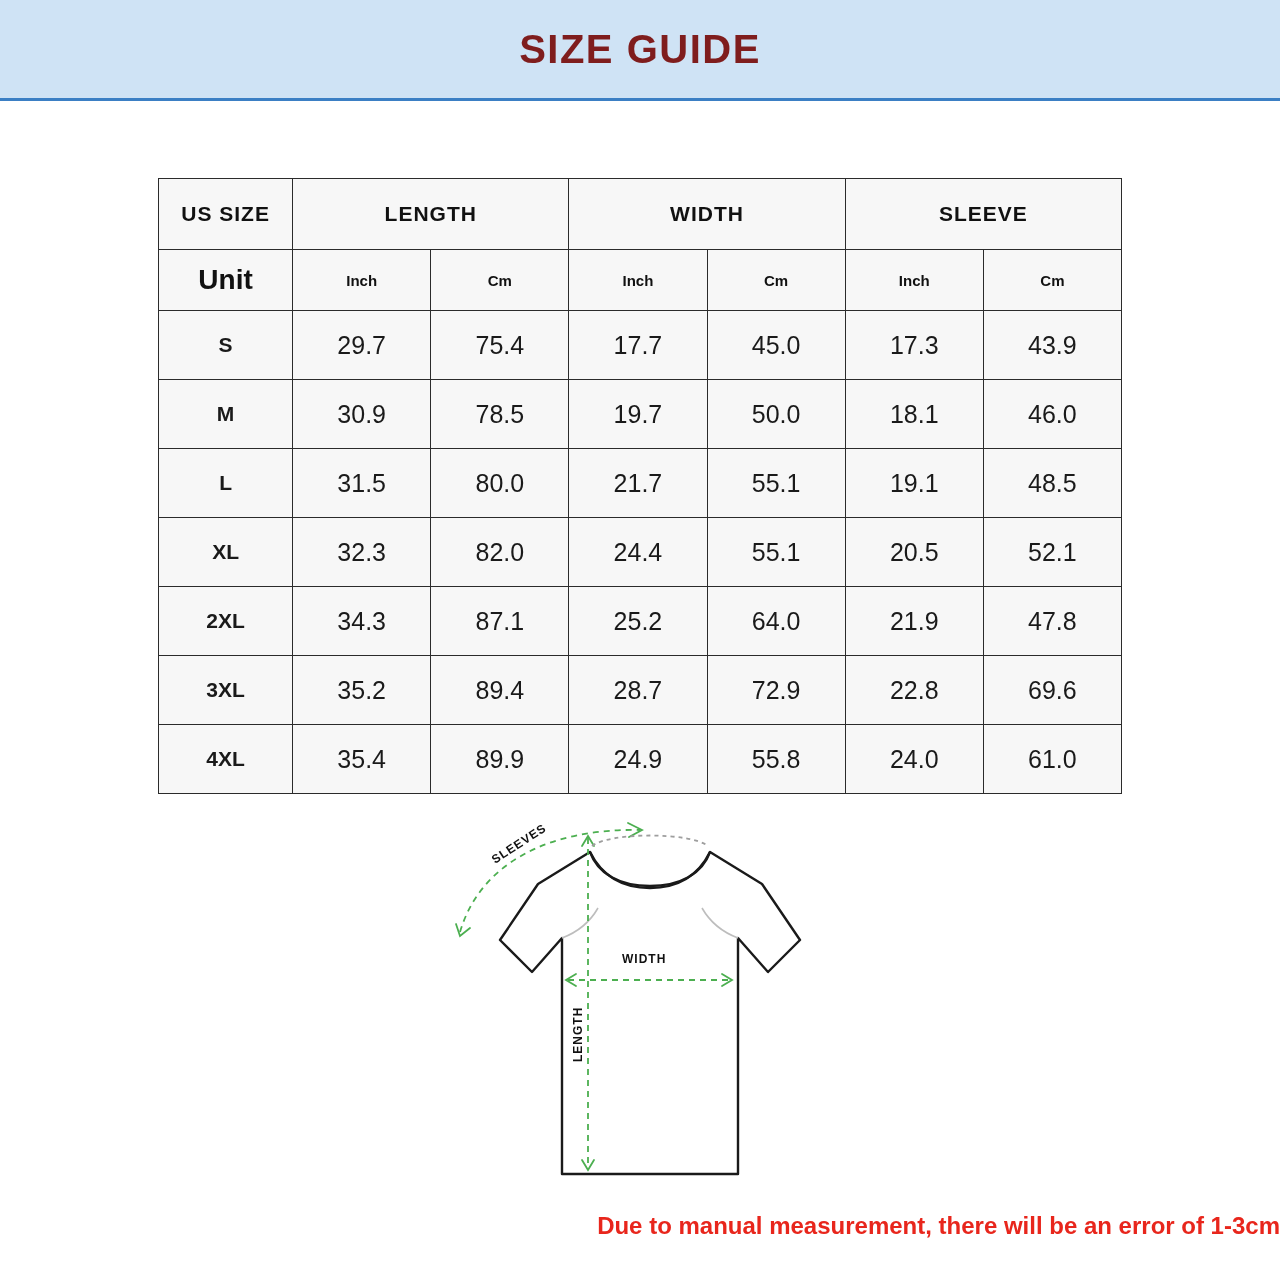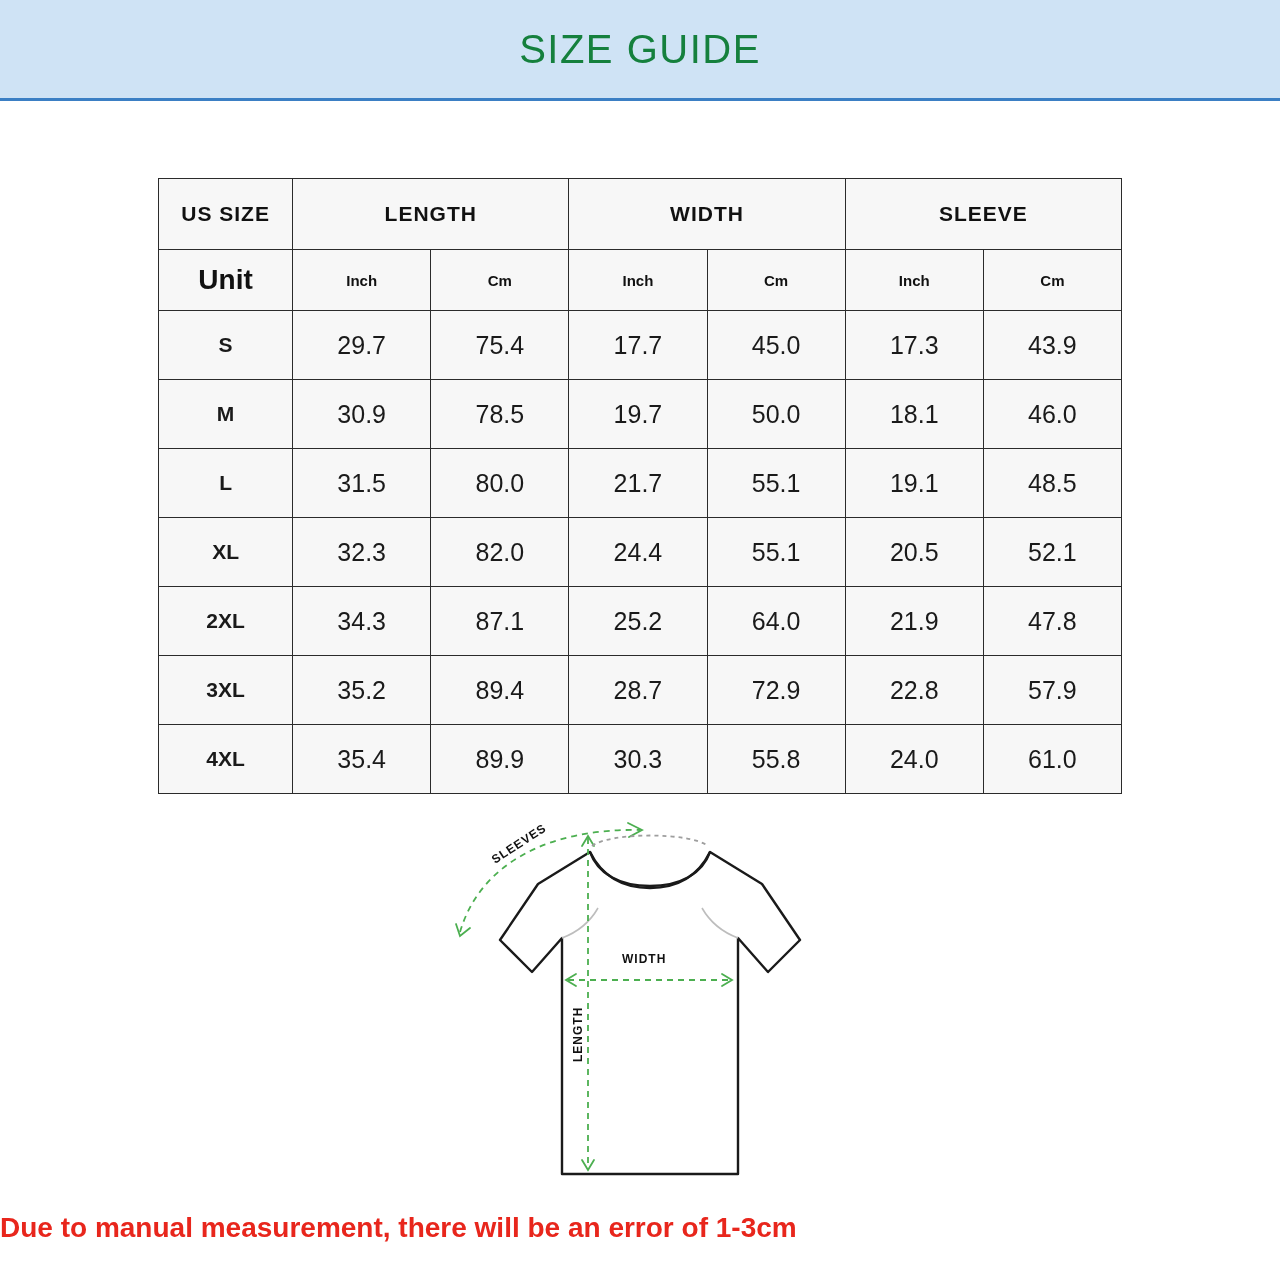--- a/index.html
+++ b/index.html
@@ -24,23 +24,23 @@
     width: 1280px;
     height: 98px;
     background: #cfe3f5;
     border-bottom: 3px solid #3b7fc4;
     display: flex;
     align-items: center;
     justify-content: center;
   }
   .header-title {
     font-size: 40px;
-    font-weight: normal;
+    font-weight: bold;
     letter-spacing: 1.5px;
-    color: #15803d;
+    color: #7f1d1d;
     font-family: "Liberation Sans", sans-serif;
   }
 
   
   .table-wrap {
     position: absolute;
     left: 158px;
     top: 130px;
     width: 964px;
   }
@@ -94,23 +94,23 @@
     height: 390px;
   }
   .diagram svg { display: block; }
 
   
   .footer-note {
     position: absolute;
     left: 0;
     top: 1212px;
     width: 1280px;
-    text-align: left;
+    text-align: right;
     color: #e8261c;
-    font-size: 28px;
+    font-size: 24px;
     font-weight: bold;
     font-family: "Liberation Sans", sans-serif;
   }
 </style>
 </head>
 <body>
 
 <div class="header-band">
   <div class="header-title">SIZE GUIDE</div>
 </div>
@@ -188,27 +188,27 @@
         <td>21.9</td>
         <td>47.8</td>
       </tr>
       <tr class="data-row">
         <td class="size-cell">3XL</td>
         <td>35.2</td>
         <td>89.4</td>
         <td>28.7</td>
         <td>72.9</td>
         <td>22.8</td>
-        <td>57.9</td>
+        <td>69.6</td>
       </tr>
       <tr class="data-row">
         <td class="size-cell">4XL</td>
         <td>35.4</td>
         <td>89.9</td>
-        <td>30.3</td>
+        <td>24.9</td>
         <td>55.8</td>
         <td>24.0</td>
         <td>61.0</td>
       </tr>
     </tbody>
   </table>
 </div>
 
 <div class="diagram">
   <svg width="420" height="390" viewBox="0 0 420 390" xmlns="http://www.w3.org/2000/svg">

